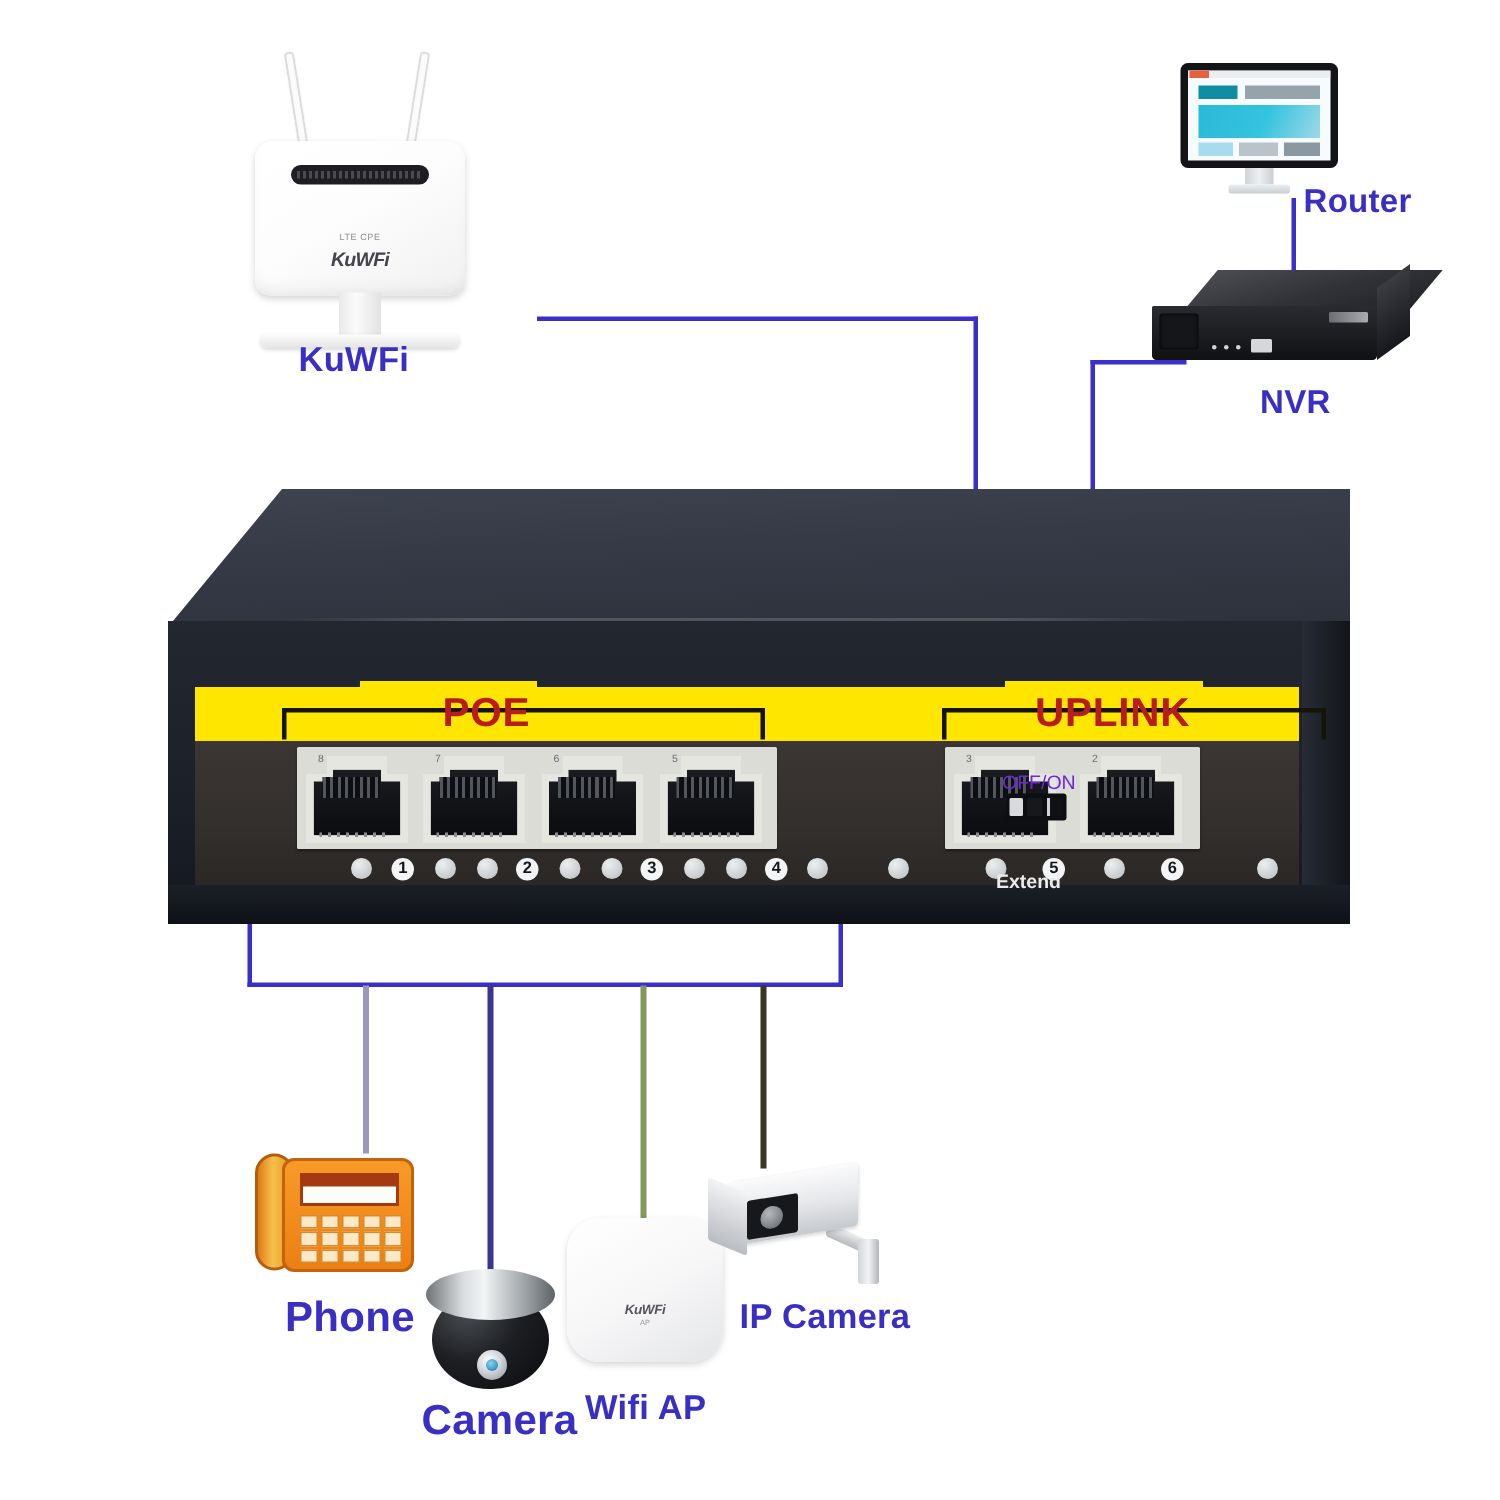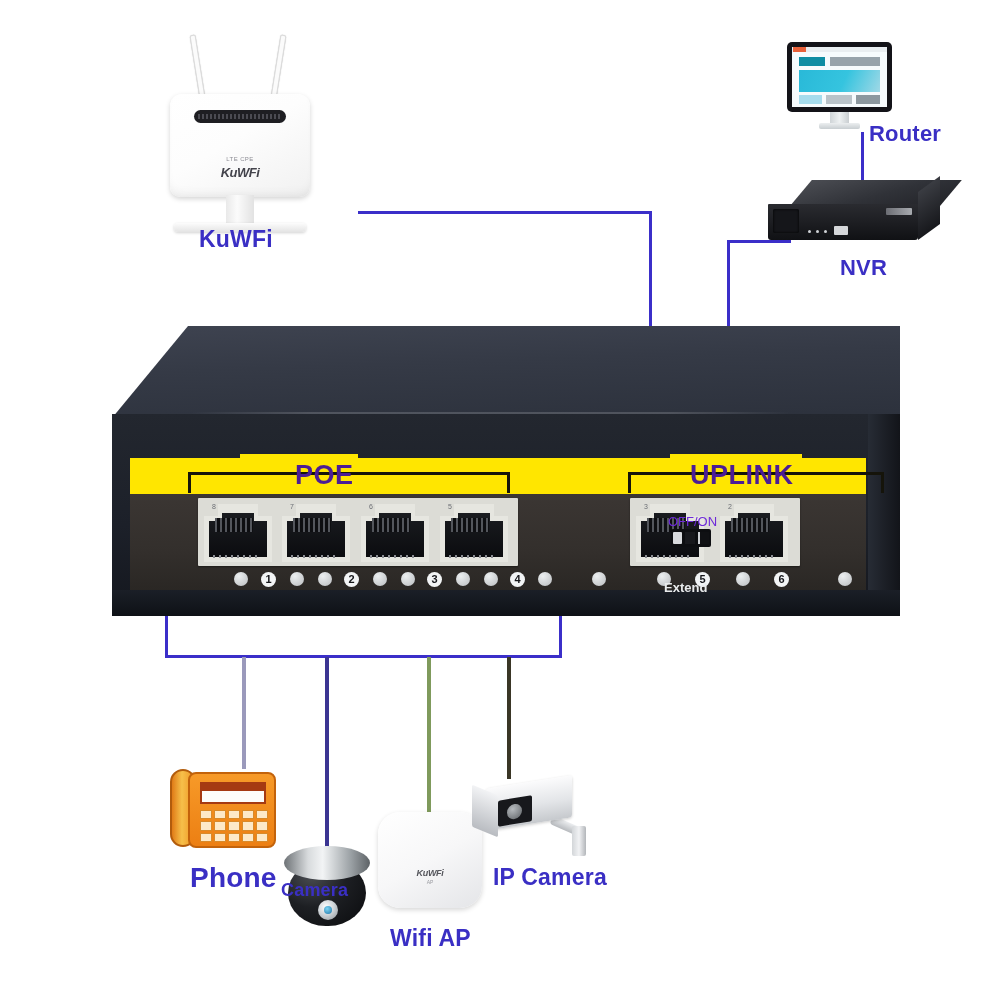--- a/index.html
+++ b/index.html
@@ -103,21 +103,21 @@
           background:linear-gradient(180deg,#1b1f27,#0e1116);}
   
   #sw-yellow{position:absolute;left:18px;top:132px;width:736px;height:36px;
           background:#ffe600;}
   .brk{position:absolute;border:3px solid #15140a;border-bottom:none;}
   #brk-poe{left:58px;top:14px;width:316px;height:18px;}
   #brk-up{left:498px;top:14px;width:250px;height:18px;}
   .brk-cap{position:absolute;background:#ffe600;top:-4px;height:10px;}
   #cap-poe{left:110px;width:118px;}
   #cap-up{left:540px;width:132px;}
-  .brk-text{position:absolute;top:2px;font-weight:bold;color:#4c1d95;
+  .brk-text{position:absolute;top:2px;font-weight:bold;color:#b91c1c;
           font-size:27px;letter-spacing:.5px;line-height:30px;}
   #txt-poe{left:165px;}
   #txt-up{left:560px;}
   
   #sw-bay{position:absolute;left:18px;top:168px;width:736px;height:96px;
           background:linear-gradient(180deg,#3b3633 0%,#332f2c 60%,#2a2724 100%);}
   
   .plate{position:absolute;top:4px;height:68px;background:#dcdcd6;
          border-radius:1px;box-shadow:0 1px 2px rgba(0,0,0,.4);}
   #plate-poe{left:68px;width:320px;}
@@ -167,21 +167,21 @@
   #camera{position:absolute;left:284px;top:846px;width:86px;height:82px;}
   #cam-collar{position:absolute;left:0;top:0;width:86px;height:34px;border-radius:43px/17px;
        background:linear-gradient(90deg,#6d7276 0%,#d8dbdd 28%,#f2f4f5 45%,#9aa0a4 78%,#5d6266 100%);}
   #cam-dome{position:absolute;left:4px;top:14px;width:78px;height:66px;
        border-radius:39px 39px 39px 39px/34px 34px 34px 34px;
        background:radial-gradient(ellipse at 30% 22%,#4a4d52 0%,#1d1f23 45%,#0a0b0d 100%);}
   #cam-lens{position:absolute;left:30px;top:40px;width:20px;height:20px;border-radius:50%;
        background:radial-gradient(circle at 40% 35%,#ffffff 0%,#cfd4d8 45%,#8b9196 100%);}
   #cam-iris{position:absolute;left:6px;top:6px;width:8px;height:8px;border-radius:50%;
        background:radial-gradient(circle at 40% 35%,#7fd5f3,#1d74a8);}
-  #camera-label{left:281px;top:880px;font-size:18px;}
+  #camera-label{left:281px;top:931px;font-size:28px;}
 
   
   #wifiap{position:absolute;left:378px;top:812px;width:104px;height:96px;}
   #ap-body{position:absolute;left:0;top:0;width:104px;height:96px;border-radius:22px;
        background:linear-gradient(150deg,#ffffff 0%,#f7f7f8 50%,#e4e5e8 100%);
        box-shadow:0 2px 5px rgba(0,0,0,.16);}
   #ap-brand{position:absolute;left:0;right:0;top:56px;text-align:center;font-size:9px;
        font-weight:bold;color:#55565c;font-style:italic;letter-spacing:-.3px;}
   #ap-sub{position:absolute;left:0;right:0;top:67px;text-align:center;font-size:5px;color:#9a9ba1;}
   #wifiap-label{left:390px;top:925px;font-size:23px;}

